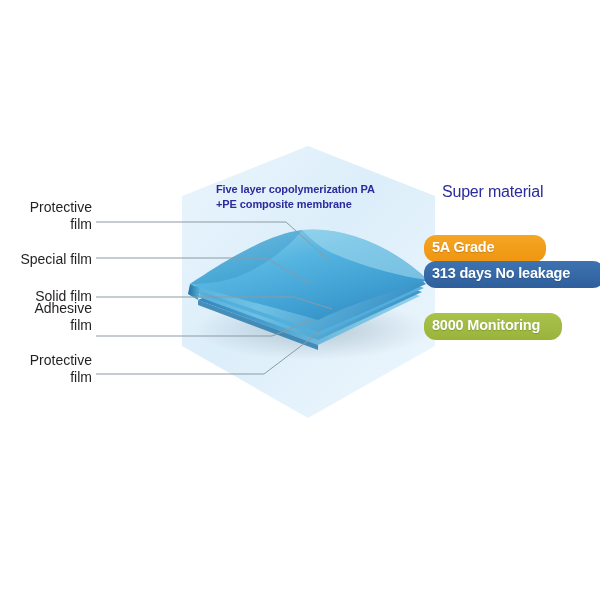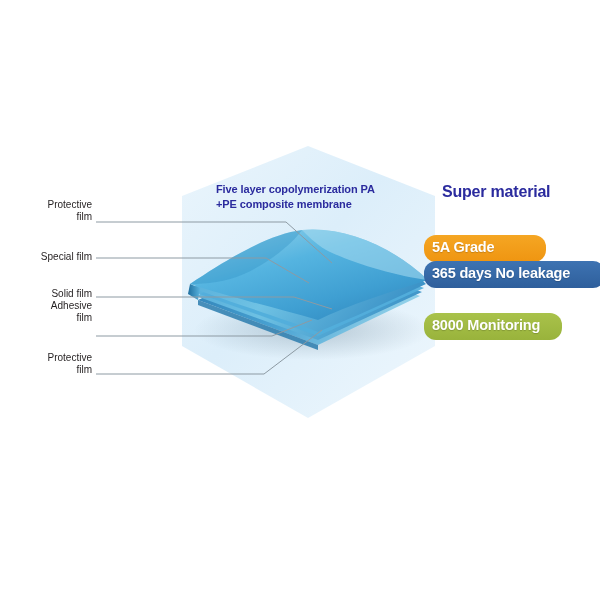--- a/index.html
+++ b/index.html
@@ -37,38 +37,38 @@
     line-height: 1.35;
     color: #2b2b9e;
     letter-spacing: -0.1px;
     white-space: pre-line;
   }
 
   
   .callout {
     position: absolute;
     text-align: right;
-    font-size: 10px;
+    font-size: 14px;
     color: #231f20;
     line-height: 1.18;
     white-space: pre-line;
   }
   .c-protective-1 { left: 0px;  top: 199px; width: 92px; }
   .c-special      { left: 0px;  top: 251px; width: 92px; }
   .c-solid        { left: 0px;  top: 288px; width: 92px; }
   .c-adhesive     { left: 0px;  top: 300px; width: 92px; }
   .c-protective-2 { left: 0px;  top: 352px; width: 92px; }
 
   
   .super-title {
     position: absolute;
     left: 442px;
     top: 183px;
     font-size: 16px;
-    font-weight: bold;
+    font-weight: normal;
     color: #2b2b9e;
     letter-spacing: -0.2px;
   }
 
   
   .badge {
     position: absolute;
     height: 27px;
     line-height: 24px;
     border-radius: 12px;
@@ -189,21 +189,21 @@
   <div class="callout c-protective-2">Protective
 film</div>
 
   <div class="super-title">Super material</div>
 
   <div class="badge badge-0">
     <span class="badge-text">5A Grade</span>
   </div>
 
   <div class="badge badge-1">
-    <span class="badge-text">365 days No leakage</span>
+    <span class="badge-text">313 days No leakage</span>
   </div>
 
 
   <div class="badge badge-3">
     <span class="badge-text">8000 Monitoring</span>
   </div>
 
 </div>
 
 </body></html>

